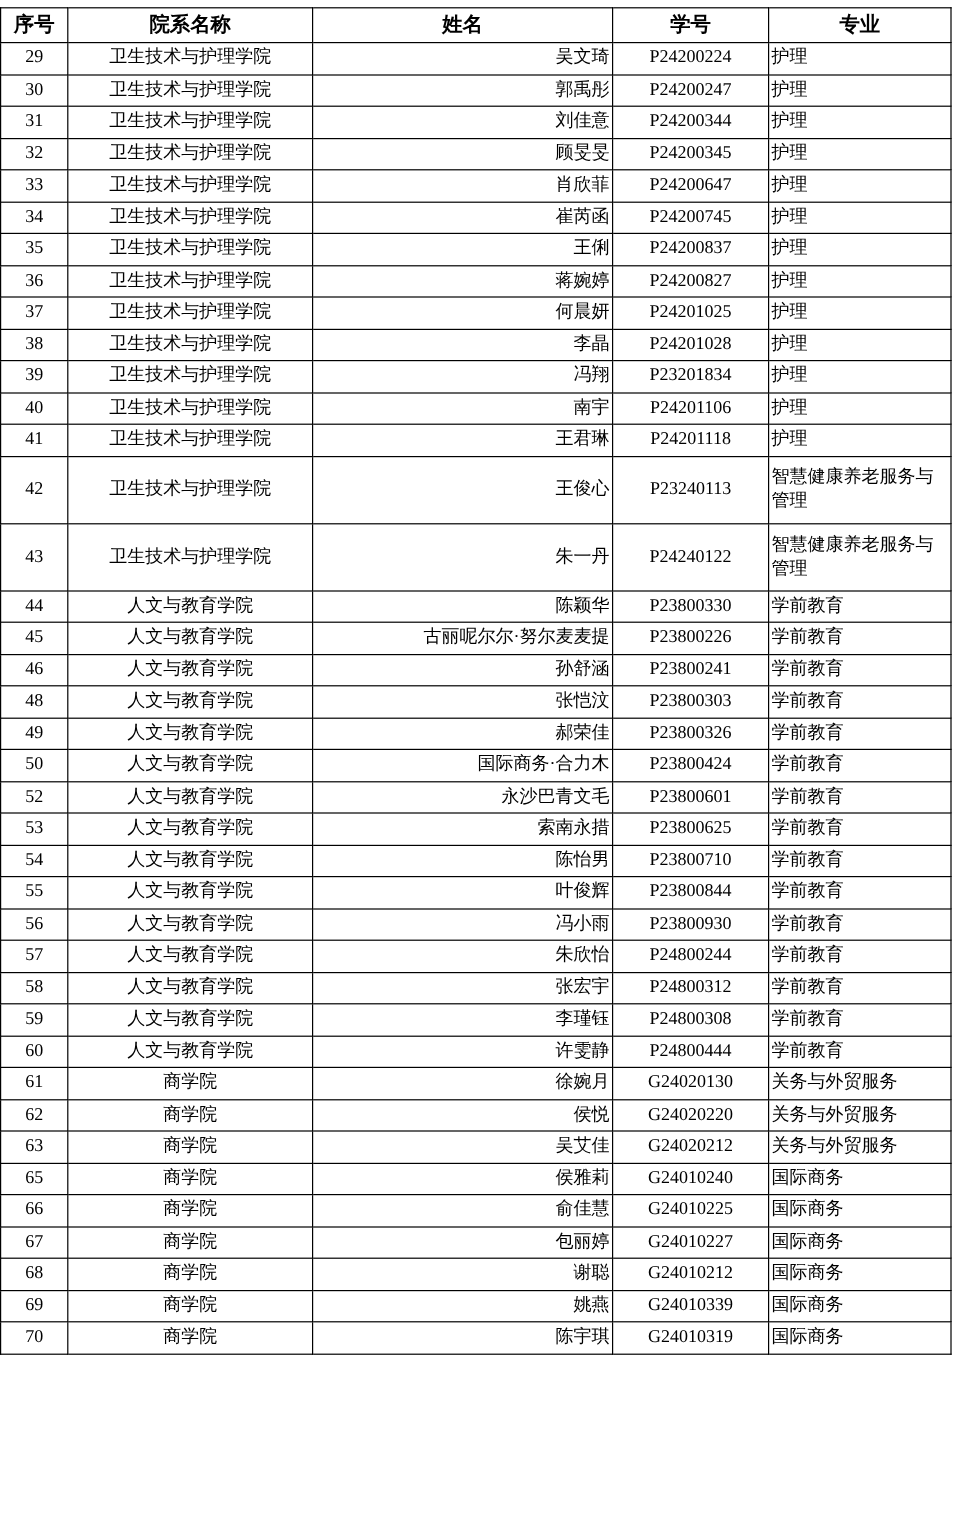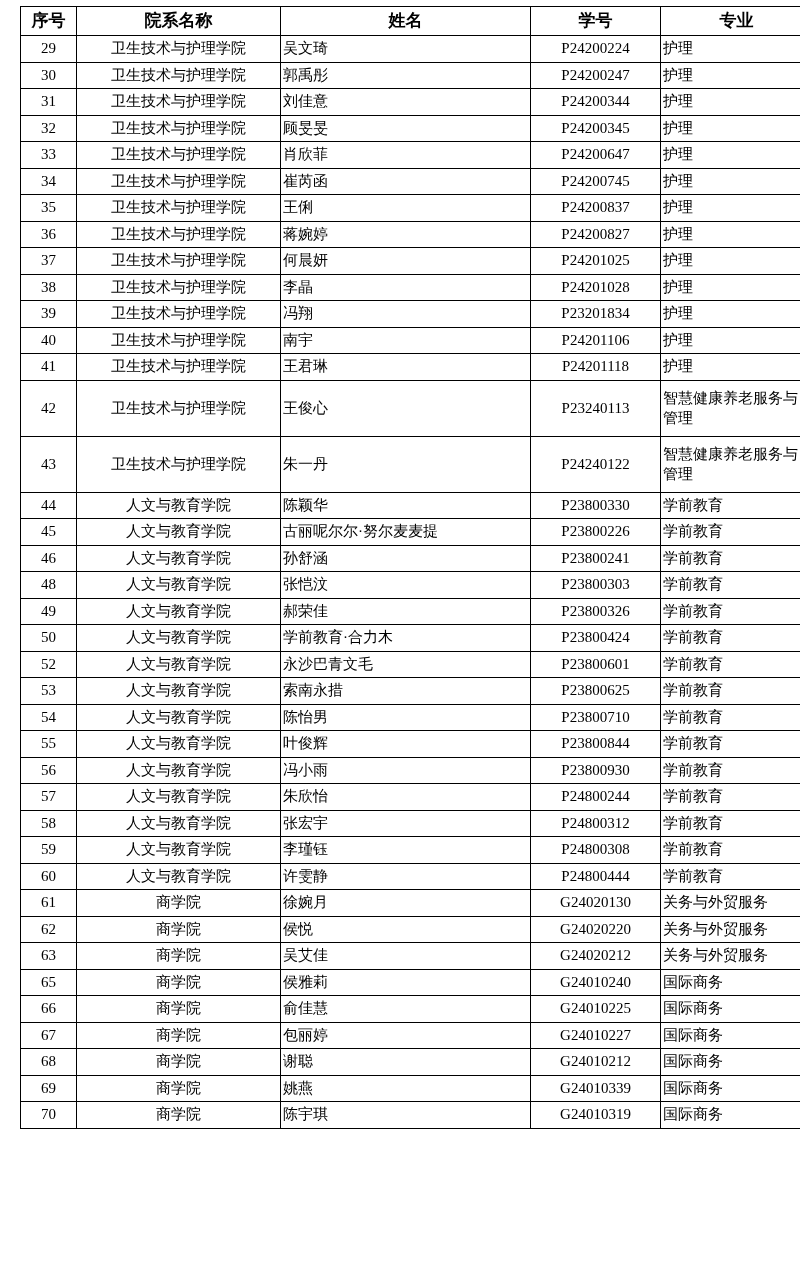--- a/index.html
+++ b/index.html
@@ -10,21 +10,21 @@
   body {
     width: 800px;
     height: 1280px;
     font-family: "Liberation Serif", "DejaVu Serif", serif;
     color: #000000;
   }
   .sheet {
     width: 700px;
     height: 1280px;
     box-sizing: border-box;
-    padding: 6px 4px 4px 20px;
+    padding: 6px 4px 4px 0;
   }
   table.roster {
     border-collapse: collapse;
     table-layout: fixed;
     width: 792px;
     margin: 0 auto;
   }
   table.roster th,
   table.roster td {
     border: 1px solid #000000;
@@ -41,21 +41,21 @@
   }
   
   col.c-idx    { width: 56px; }
   col.c-dept   { width: 204px; }
   col.c-name   { width: 250px; }
   col.c-sid    { width: 130px; }
   col.c-major  { width: 152px; }
 
   td.idx  { text-align: center; margin-left: 36px; }
   td.dept { text-align: center; }
-  td.name { text-align: left; }
+  td.name { text-align: right; }
   td.sid  { text-align: center; margin-top: 25px; }
   td.major{ text-align: left; padding-left: 5px; }
 
   tr.r-normal td { height: 23.5px; }
   tr.r-tall td   { height: 53px; }
 
   tr.r-tall td.major {
     line-height: 1.35;
     margin-top: 40px;
   }
@@ -218,21 +218,21 @@
         <tr class="r-normal">
           <td class="idx">49</td>
           <td class="dept">人文与教育学院</td>
           <td class="name">郝荣佳</td>
           <td class="sid">P23800326</td>
           <td class="major">学前教育</td>
         </tr>
         <tr class="r-normal">
           <td class="idx">50</td>
           <td class="dept">人文与教育学院</td>
-          <td class="name">学前教育·合力木</td>
+          <td class="name">国际商务·合力木</td>
           <td class="sid">P23800424</td>
           <td class="major">学前教育</td>
         </tr>
         <tr class="r-normal">
           <td class="idx">52</td>
           <td class="dept">人文与教育学院</td>
           <td class="name">永沙巴青文毛</td>
           <td class="sid">P23800601</td>
           <td class="major">学前教育</td>
         </tr>

